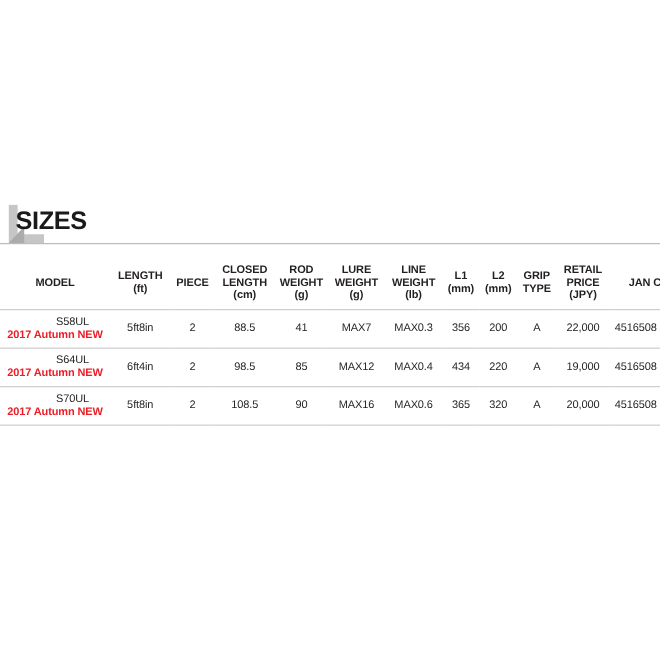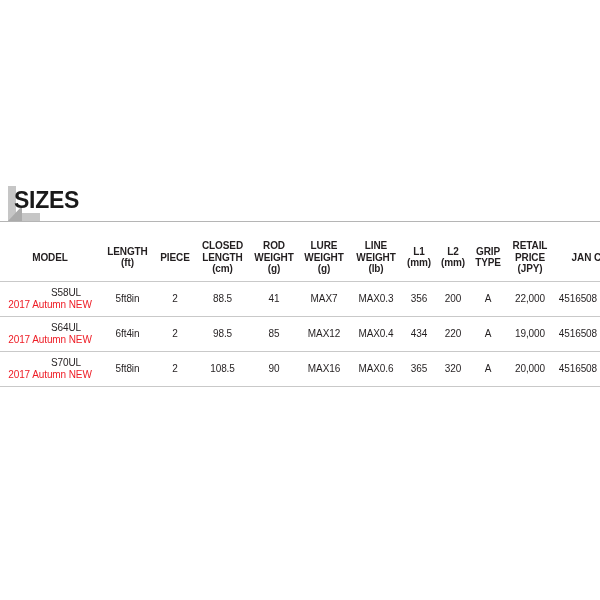--- a/index.html
+++ b/index.html
@@ -108,21 +108,21 @@
   .model-name {
     display: block;
     font-size: 10px;
     color: #231f20;
     white-space: nowrap;
     margin-left: 32px;
   }
   .model-tag {
     display: block;
     font-size: 10px;
-    font-weight: normal;
+    font-weight: bold;
     color: #ee1c25;
     white-space: nowrap;
   }
 
   .jan-cell {
     white-space: nowrap;
   }
 
   
   .col-model      { width: 100px; }

